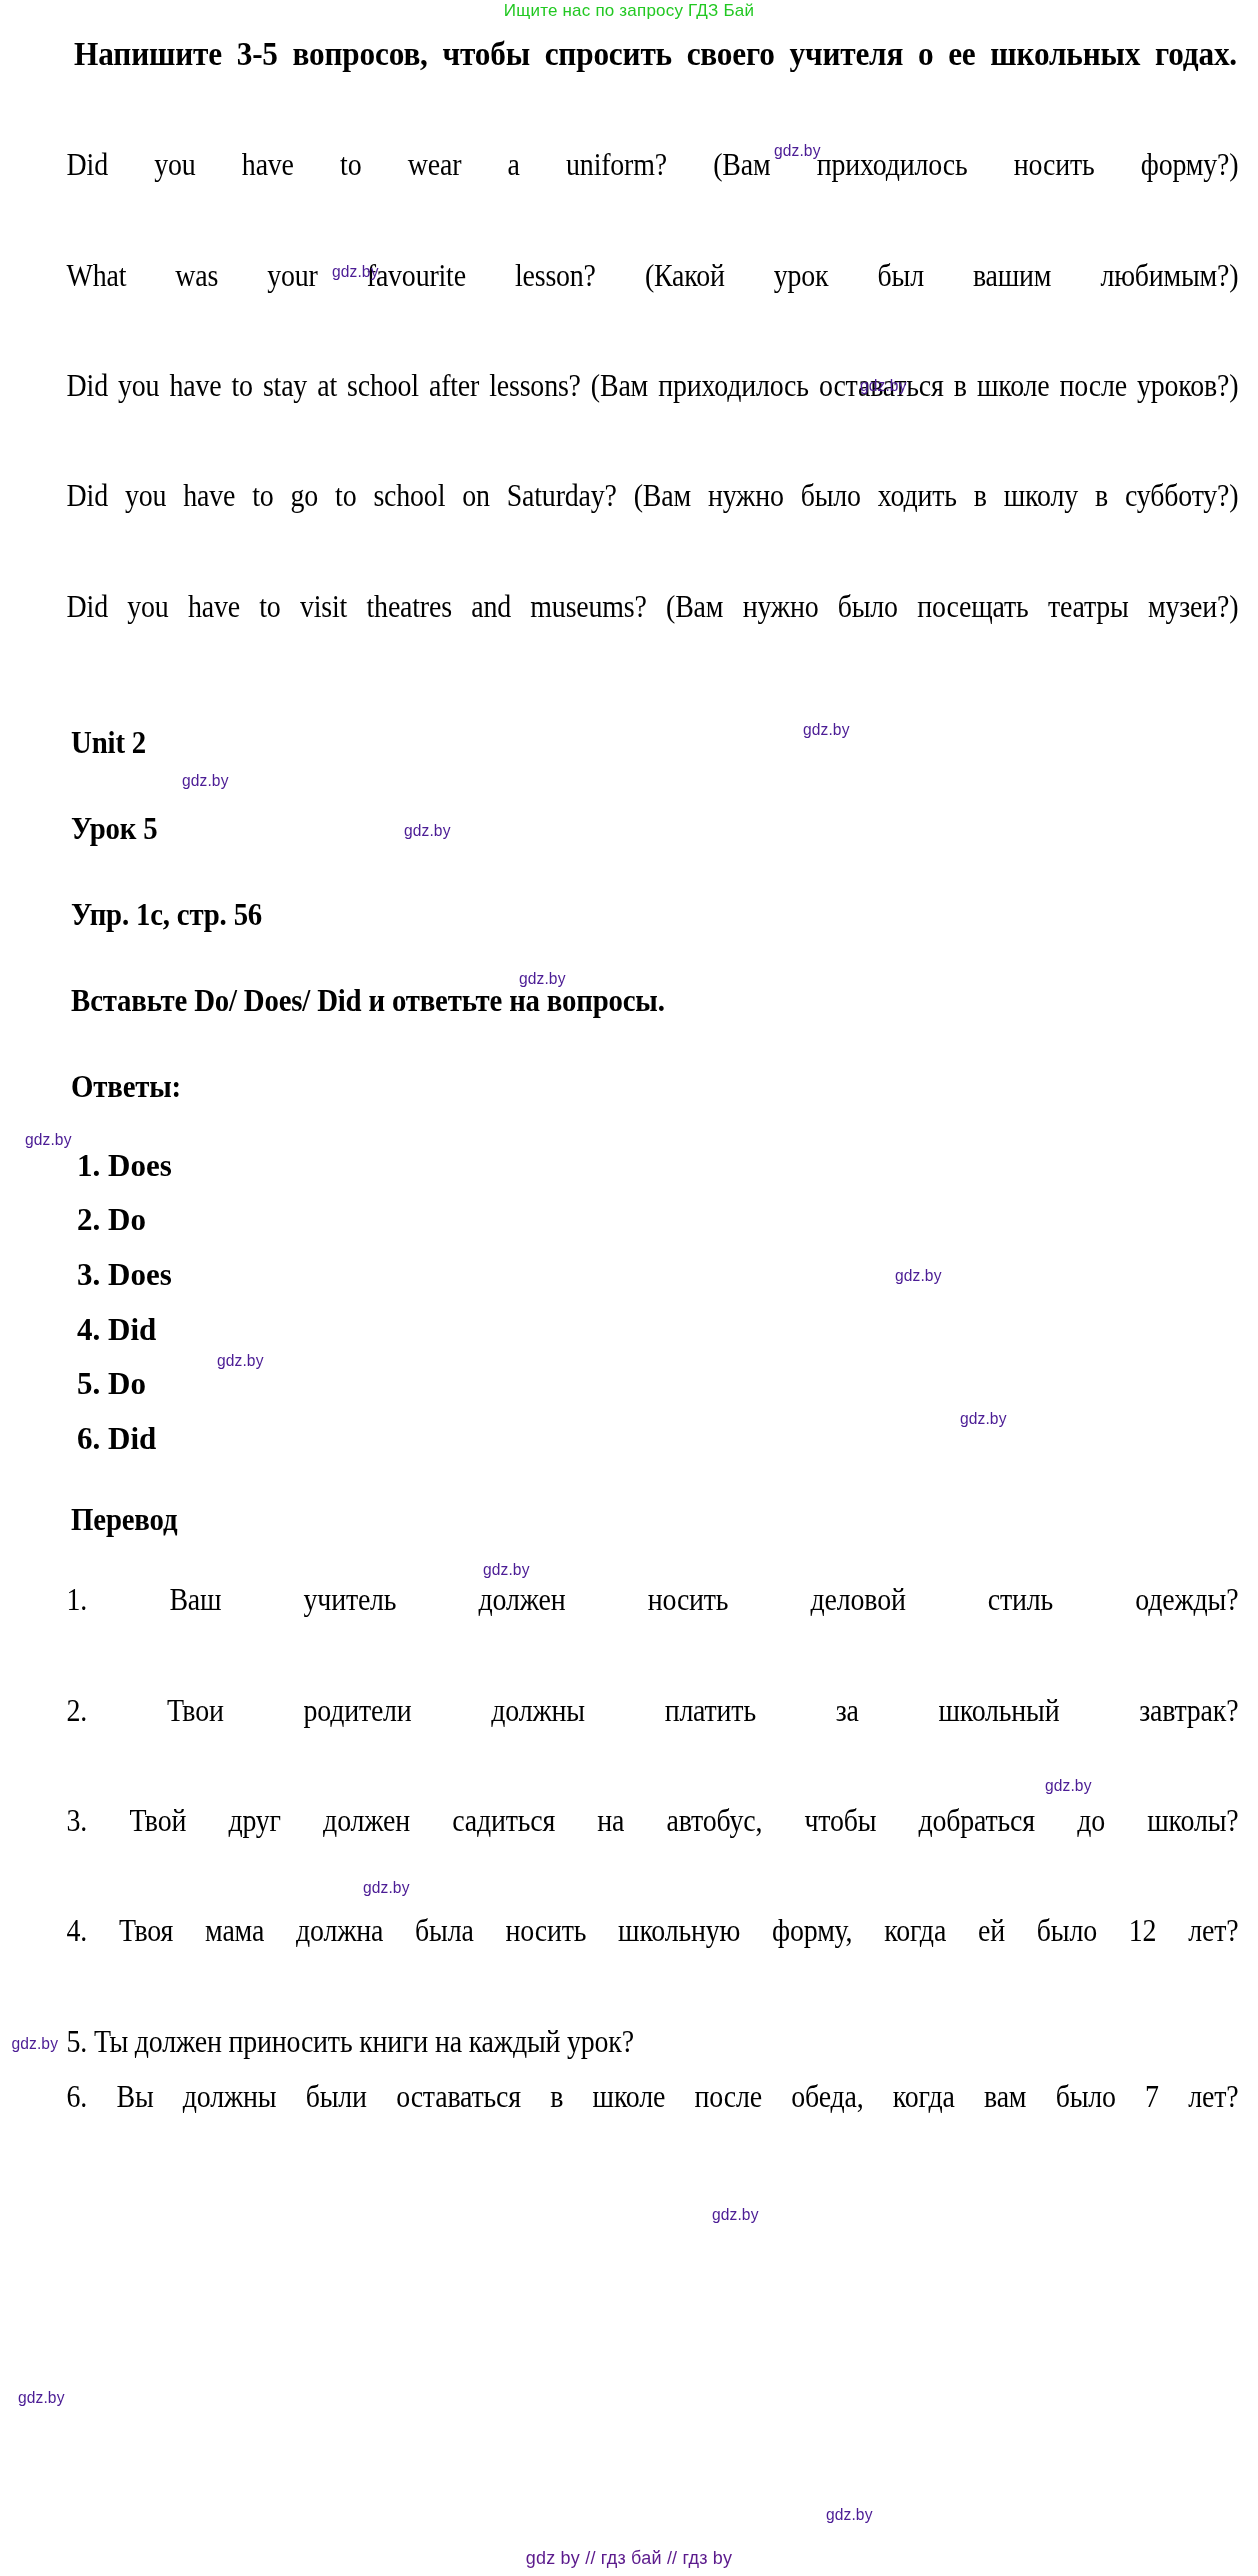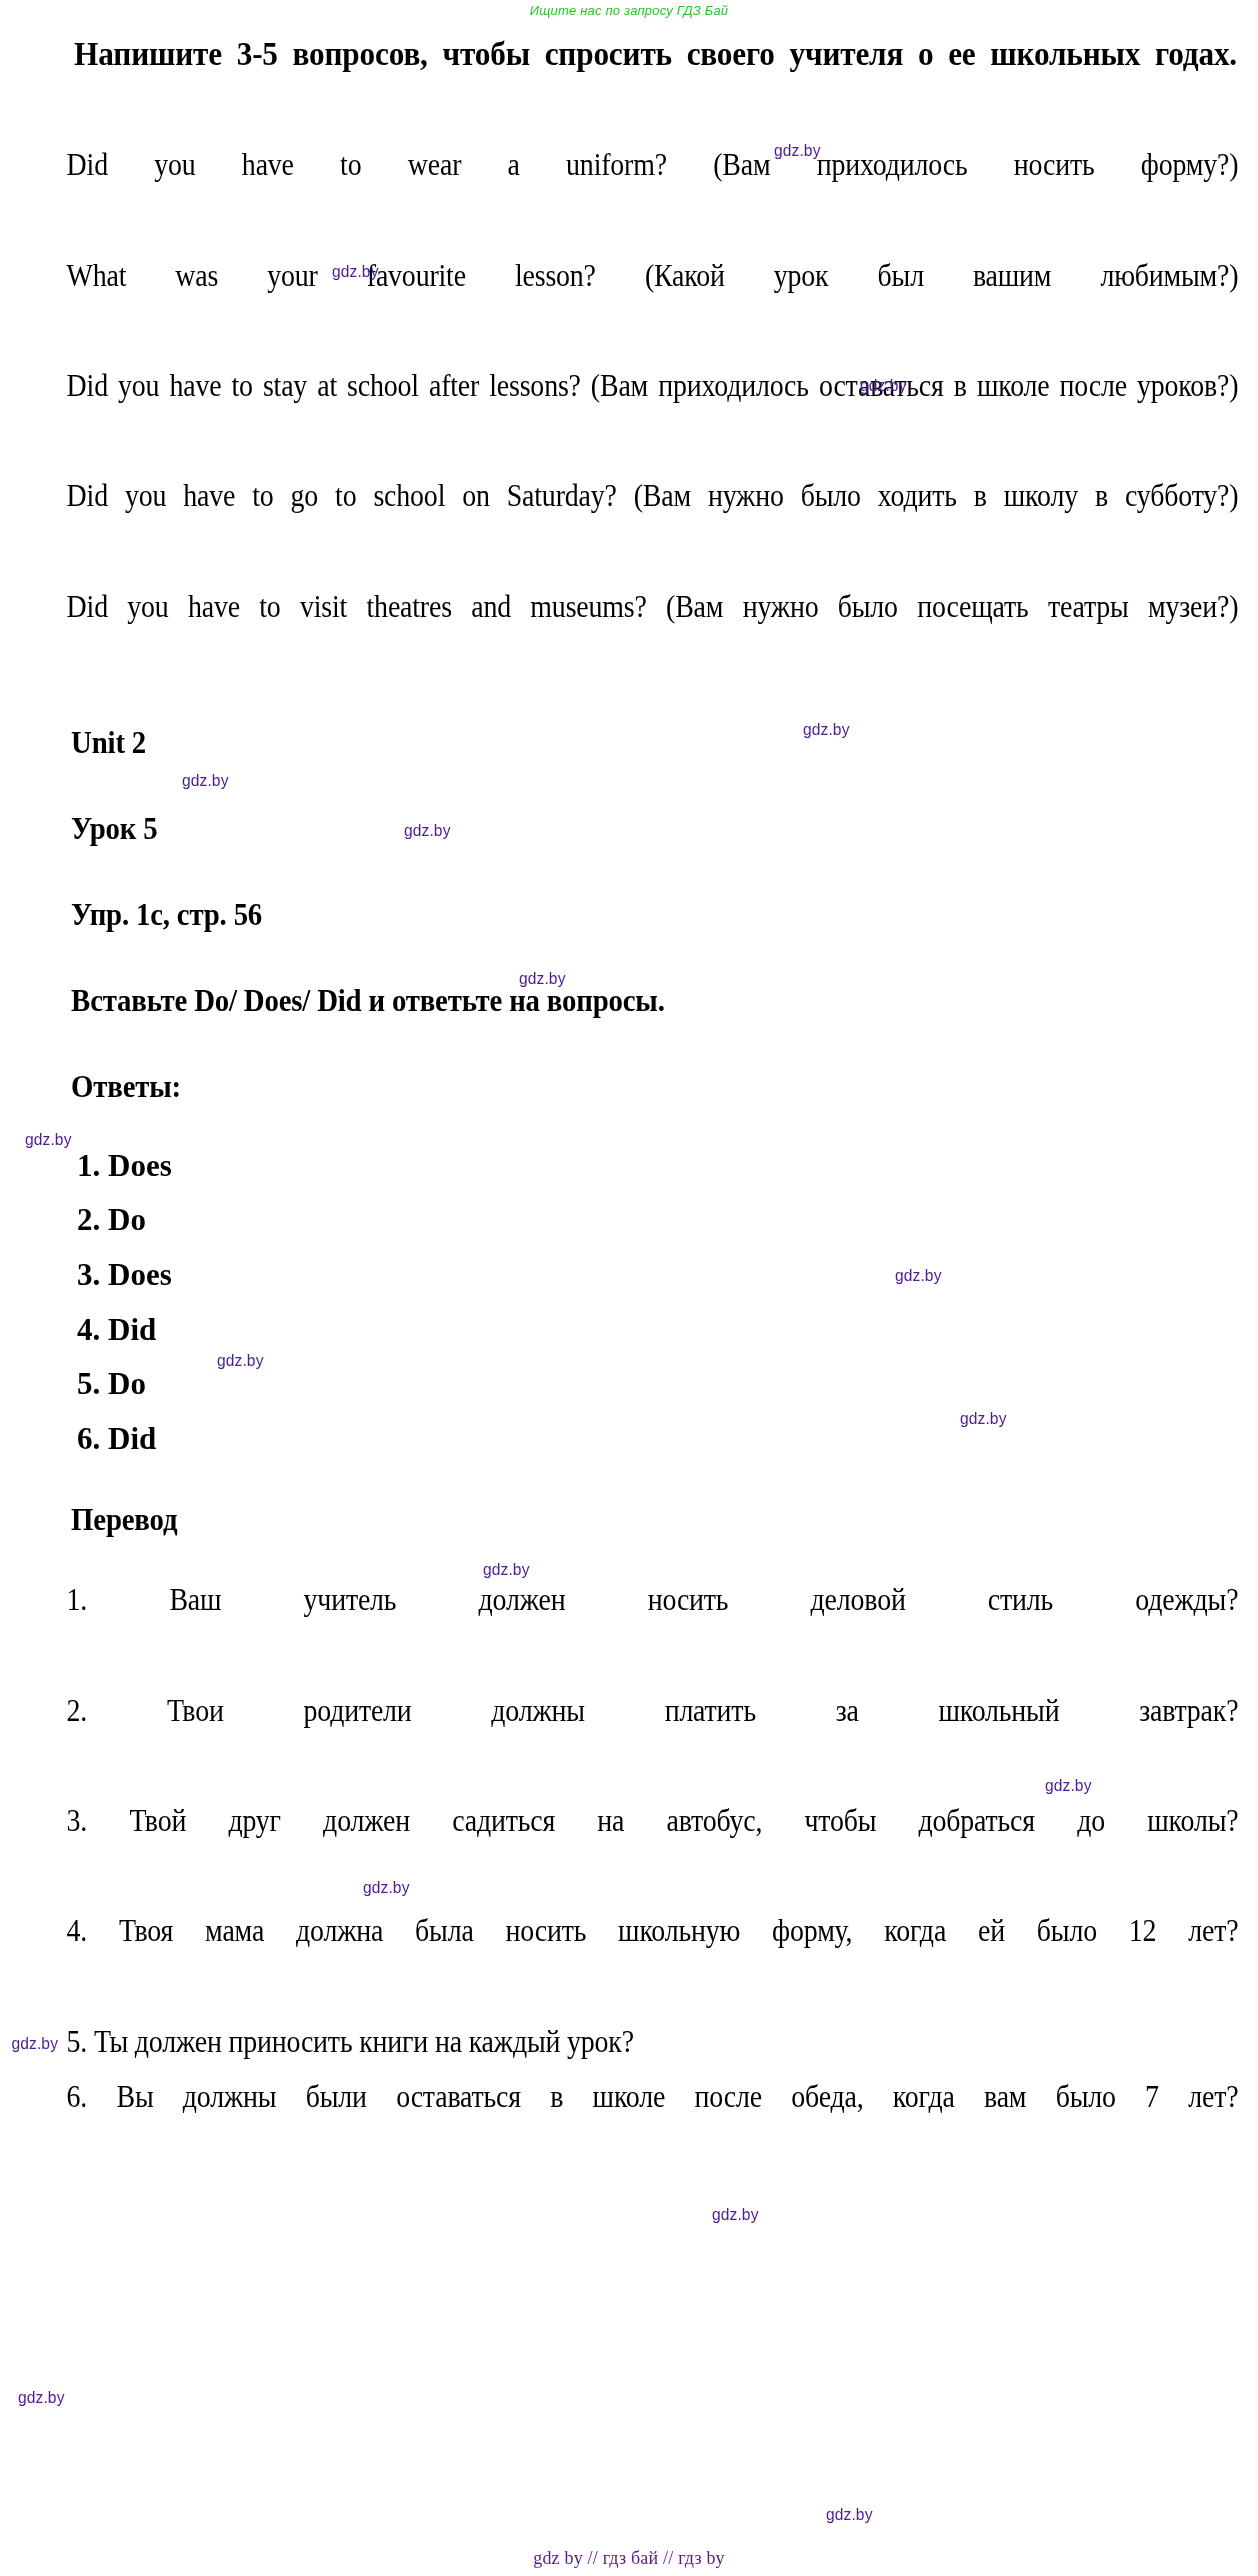--- a/index.html
+++ b/index.html
@@ -23,26 +23,25 @@
     top: 0;
     left: 0;
     width: 1258px;
     height: 21.4px;
     display: flex;
     align-items: center;
     justify-content: center;
   }
   .promo-text {
     font-family: "Liberation Sans", "DejaVu Sans", sans-serif;
-    font-size: 13px;
+    font-size: 17px;
     font-weight: 400;
     color: #22c822;
     letter-spacing: 0.2px;
     white-space: nowrap;
-    font-style: italic;
   }
 
   
   .page {
     position: absolute;
     top: 21.4px;
     left: 0;
     width: 1258px;
   }
   .column {
@@ -133,21 +132,21 @@
 
   
   .footer {
     position: absolute;
     left: 0;
     bottom: 6.6px;
     width: 1258px;
     text-align: center;
   }
   .footer-text {
-    font-family: Liberation Serif, serif;
+    font-family: Liberation Sans, sans-serif;
     font-size: 18px;
     font-weight: 400;
     color: #5b1a8c;
     letter-spacing: 0.2px;
     white-space: nowrap;
   }
 </style>
 </head>
 <body>
 

